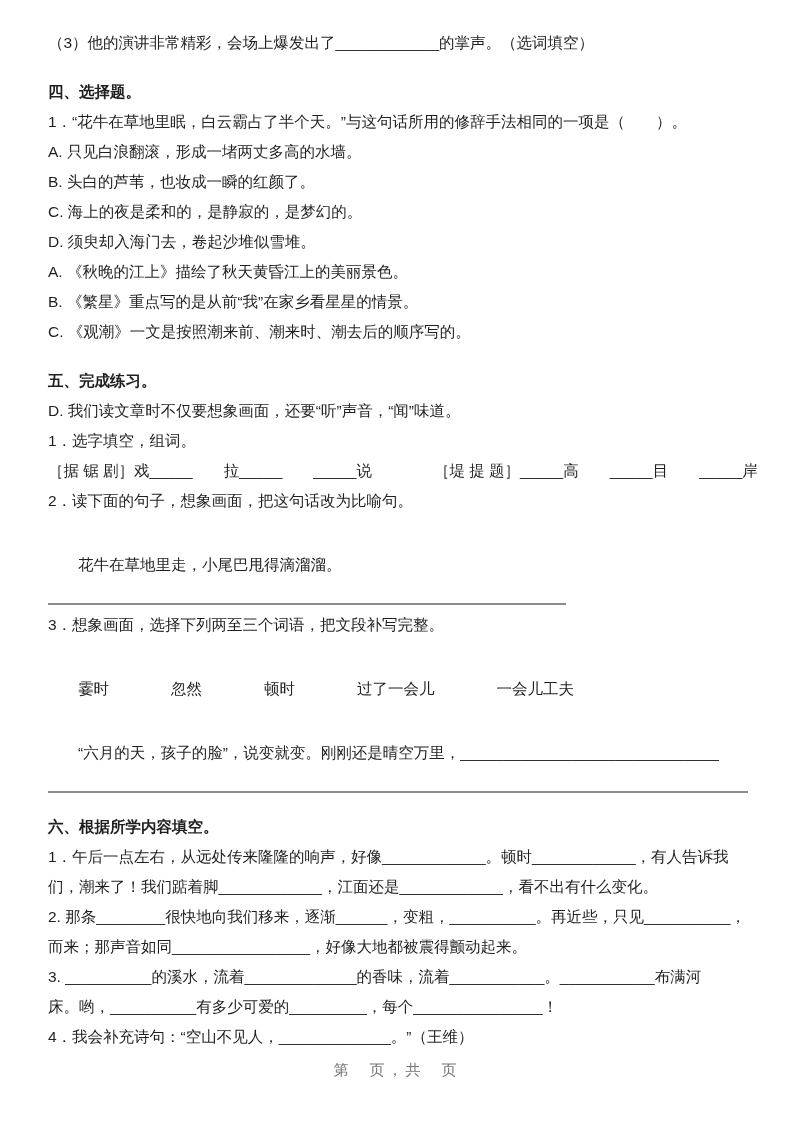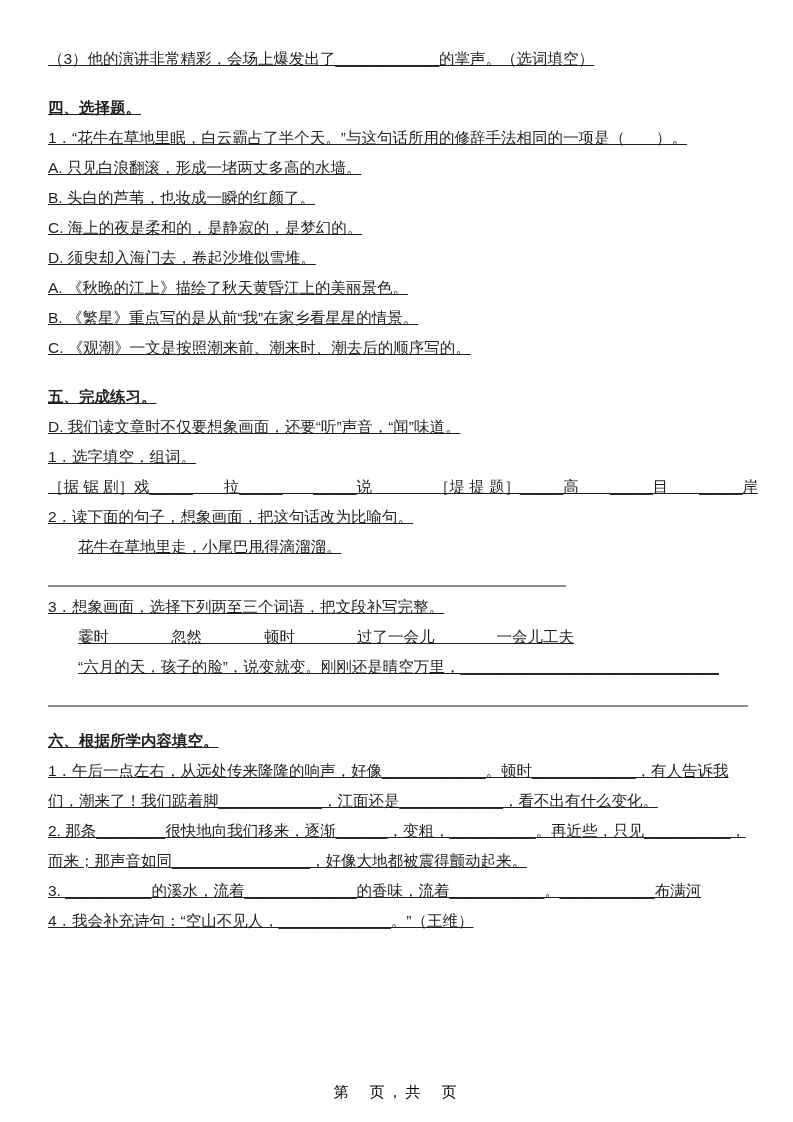--- a/index.html
+++ b/index.html
@@ -12,54 +12,54 @@
     width: 793px;
     height: 1122px;
     background: #ffffff;
     font-family: "Liberation Sans", "DejaVu Sans", sans-serif;
     color: #1f1f1f;
     overflow: hidden;
   }
   .content {
     position: absolute;
     left: 48px;
-    top: 44px;
+    top: 28px;
     width: 700px;
-    text-decoration: underline;
   }
   .line {
     margin: 0;
     font-size: 15.5px;
     line-height: 30px;
     white-space: pre;
     color: #1f1f1f;
   }
   .heading {
     font-weight: bold;
     margin-top: 19px;
   }
   .indent {
     padding-left: 30px;
+    margin-top: 34px;
   }
   .rule {
     height: 0;
     border-bottom: 2px solid #8c8c8c;
     margin-top: 23px;
     margin-bottom: 5px;
   }
   .rule.partial { width: 74%; }
   .rule.full    { width: 100%; }
   .footer {
     position: absolute;
-    bottom: 20px;
+    bottom: 42px;
     left: 0;
     width: 100%;
     text-align: center;
     font-size: 15px;
-    color: #000000;
+    color: #737373;
     letter-spacing: 3px;
   }
 </style>
 </head>
 <body>
 
 <div class="page">
   <div class="content" id="lines-container">
       <p class="line">（3）他的演讲非常精彩，会场上爆发出了____________的掌声。（选词填空）</p>
       <p class="line heading">四、选择题。</p>
@@ -81,18 +81,19 @@
       <p class="line">3．想象画面，选择下列两至三个词语，把文段补写完整。</p>
       <p class="line indent">霎时　　　　忽然　　　　顿时　　　　过了一会儿　　　　一会儿工夫</p>
       <p class="line indent">“六月的天，孩子的脸”，说变就变。刚刚还是晴空万里，______________________________</p>
       <div class="rule full"></div>
       <p class="line heading">六、根据所学内容填空。</p>
       <p class="line">1．午后一点左右，从远处传来隆隆的响声，好像____________。顿时____________，有人告诉我</p>
       <p class="line">们，潮来了！我们踮着脚____________，江面还是____________，看不出有什么变化。</p>
       <p class="line">2. 那条________很快地向我们移来，逐渐______，变粗，__________。再近些，只见__________，</p>
       <p class="line">而来；那声音如同________________，好像大地都被震得颤动起来。</p>
       <p class="line">3. __________的溪水，流着_____________的香味，流着___________。___________布满河</p>
+      <p class="line">床。哟，__________有多少可爱的_________，每个_______________！</p>
       <p class="line">4．我会补充诗句：“空山不见人，_____________。”（王维）</p>
     </div>
   <div class="footer">
     <span>第　页，共　页</span>
   </div>
 </div>
 
 </body></html>

